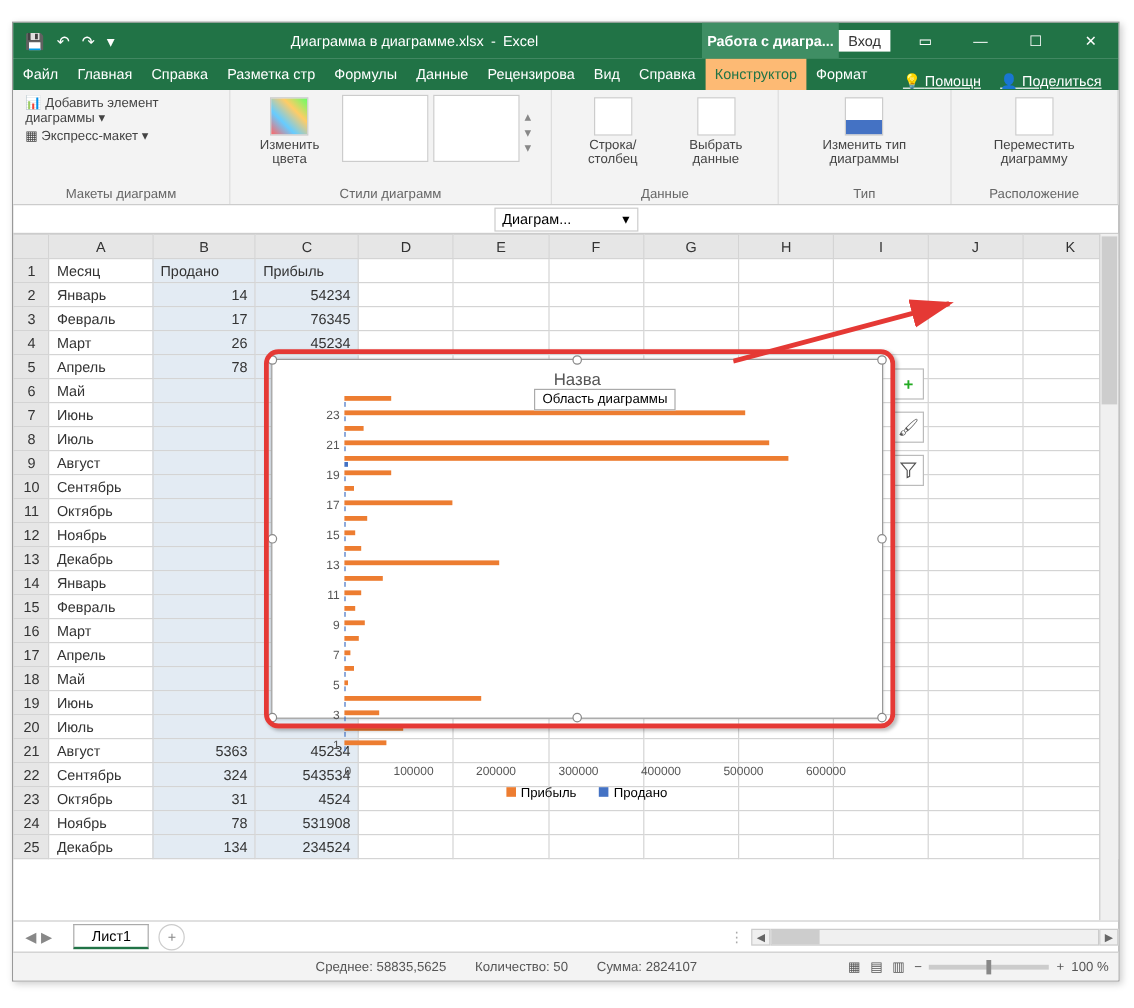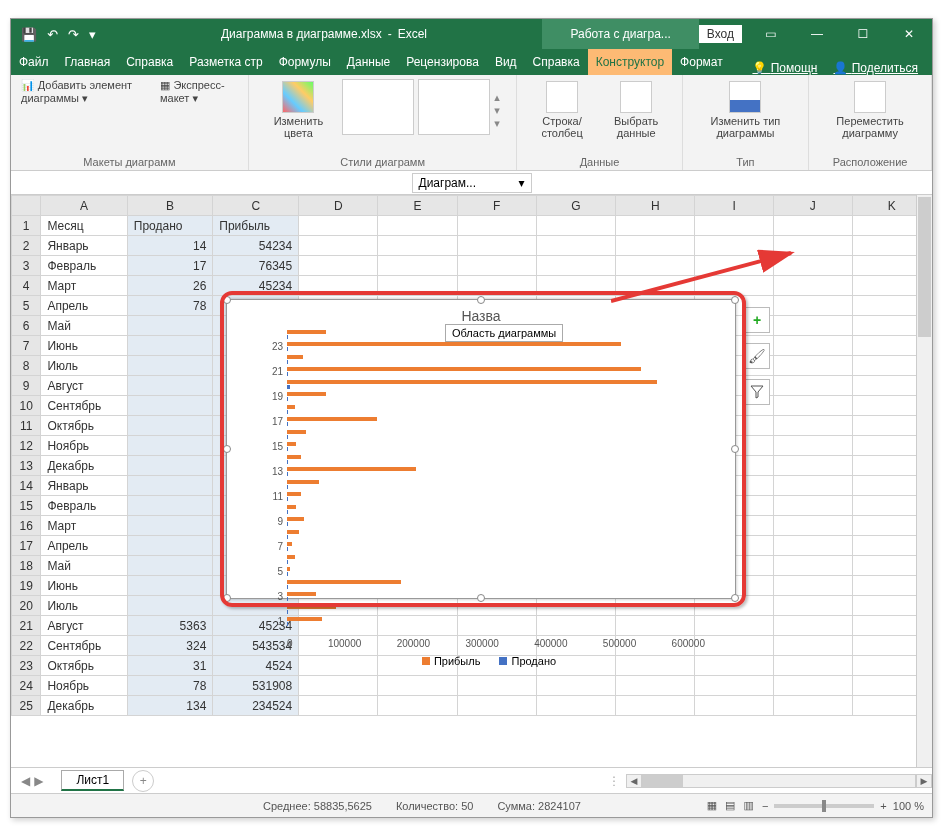--- a/index.html
+++ b/index.html
@@ -8,33 +8,33 @@
 .app { width: 923px; height: 800px; margin: 18px 10px; border: 1px solid #999; display: flex; flex-direction: column; box-shadow: 2px 2px 6px rgba(0,0,0,0.2);}
 
 
 .titlebar { height: 30px; background: #217346; color: #fff; display: flex; align-items: center; font-size: 12px; }
 .titlebar .qat { display: flex; align-items: center; gap: 10px; padding: 0 10px; }
 .titlebar .qat span { font-size: 13px; }
 .titlebar .center { flex: 1; text-align: center; display: flex; justify-content: center; align-items: center; gap: 6px;}
 .titlebar .right { display: flex; align-items: center; gap: 0; }
 .titlebar .right .winbtn { width: 46px; height: 30px; display:flex;align-items:center;justify-content:center; }
 .titlebar .login { background:#fff; color:#333; padding:2px 8px; font-size:12px; margin-right:6px;}
-.titlebar .tools { background:#3f8e64; padding:0 28px; height:30px; display:flex; align-items:center;}
+.titlebar .tools { background:#3f8e64; padding:0 4px; height:30px; display:flex; align-items:center;font-weight:bold;}
 
 
 .tabbar { height: 26px; background: #217346; display: flex; align-items: flex-end; font-size: 12px; color: #fff; }
 .tabbar .tab { padding: 4px 8px; height: 26px; display:flex; align-items:center; white-space:nowrap; cursor:pointer;}
 .tabbar .tab.active { background: #fdba74; color: #217346; }
 .tabbar .share { margin-left:auto; display:flex; gap:16px; padding:0 14px;text-decoration:underline;}
 
 
 .ribbon { height: 96px; background: #f3f3f3; border-bottom: 1px solid #ccc; display: flex; font-size: 11px; color:#444;}
 .ribbon .group { border-right: 1px solid #ddd; padding: 4px 10px 2px 10px; display:flex; flex-direction:column; justify-content:space-between; align-items:center;}
 .ribbon .group .label { text-align:center; color:#666; font-size:11px; padding-top:2px;}
-.ribbon .btncol { display:flex; flex-direction:row; gap:2px; align-self:flex-start;}
+.ribbon .btncol { display:flex; flex-direction:column; gap:2px; align-self:flex-start;}
 .ribbon .btnrow { display:flex; gap:4px;}
 .ribbon .bigbtn { display:flex; flex-direction:column; align-items:center; gap:2px; padding:2px 4px; text-align:center; line-height:1.1;}
 .ribbon .icon-placeholder { width:32px; height:32px; background:#fff; border:1px solid #ccc; }
 .ribbon .style-thumb { width:82px; height:56px; background:#fff; border:1px solid #ccc; }
 
 
 .fxbar { height: 24px; border-bottom:1px solid #ccc; display:flex; align-items:center; font-size:12px;flex-direction:column;}
 .fxbar .namebox { width:120px; border:1px solid #ccc; margin:2px 6px; padding:2px 6px; display:flex; justify-content:space-between; align-items:center;}
 .fxbar .fxicons { display:flex; gap:10px; color:#888; padding:0 8px;}
 .fxbar .fxinput { flex:1; padding:2px 6px;}

